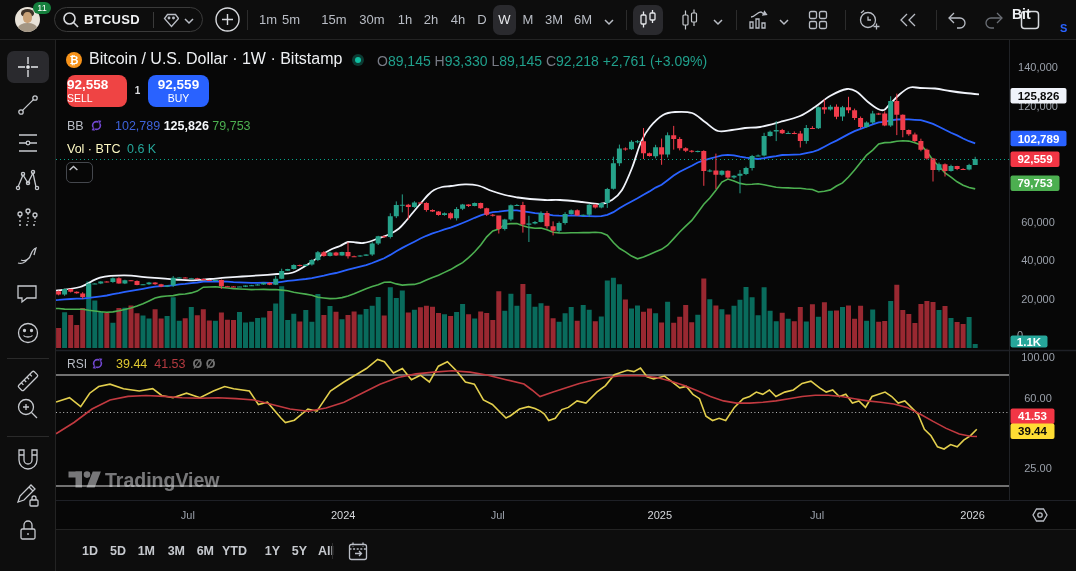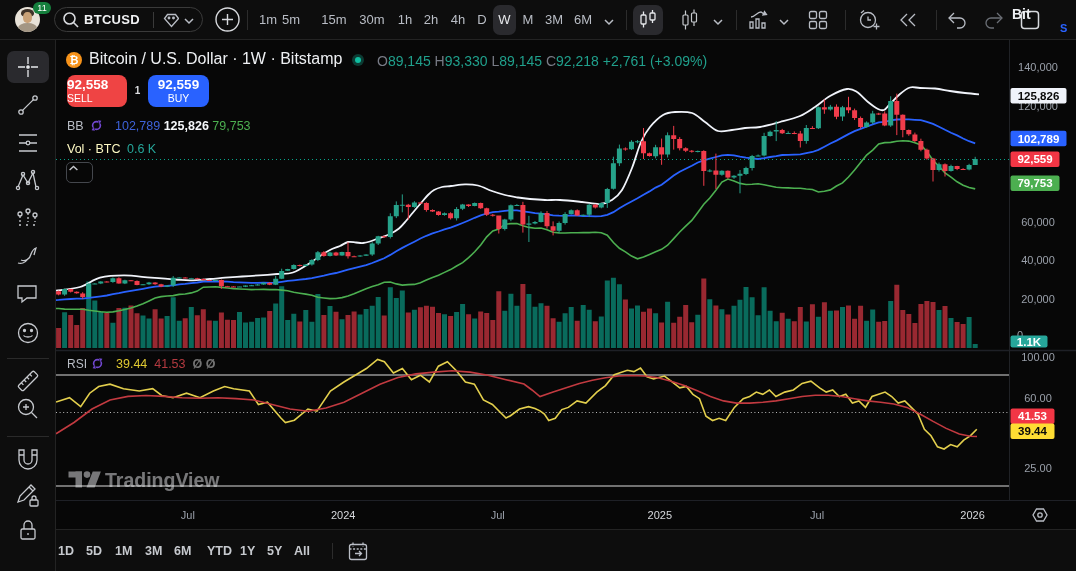--- a/index.html
+++ b/index.html
@@ -2,21 +2,21 @@
 <html><head><meta charset="utf-8"><style>
 *{margin:0;padding:0;box-sizing:border-box}
 html,body{width:1076px;height:571px;background:#0b0b0b;overflow:hidden;font-family:"Liberation Sans",sans-serif}
 #app{position:relative;width:1076px;height:571px;background:#070707}
 .ab{position:absolute}
 #topbar{left:0;top:0;width:1076px;height:40px;background:#0d0d0d;border-bottom:1px solid #232323}
 #leftbar{left:0;top:40px;width:56px;height:531px;background:#0d0d0d;border-right:1px solid #232323}
 #botbar{left:56px;top:529px;width:1020px;height:42px;background:#0d0d0d;border-top:1px solid #232323}
 .tf{position:absolute;top:0;height:40px;line-height:40px;color:#b9bdc5;font-size:13px;text-align:center}
 .sep{position:absolute;top:10px;width:1px;height:20px;background:#2c2c2c}
-.btf{position:absolute;top:0;height:42px;line-height:42px;color:#c6c9ce;font-size:12.5px;font-weight:bold;text-align:left}
+.btf{position:absolute;top:0;height:42px;line-height:42px;color:#c6c9ce;font-size:12.5px;font-weight:bold;text-align:right}
 svg{display:block}
 </style></head><body>
 <div id="app">
 <svg width="1020" height="489" viewBox="0 0 1020 489" style="position:absolute;left:56px;top:40px" shape-rendering="auto">
 <clipPath id="cpM">
         <rect x="0" y="0" width="953" height="310"></rect>
       </clipPath>
 <clipPath id="cpR">
         <rect x="0" y="312" width="953" height="148"></rect>
       </clipPath>

